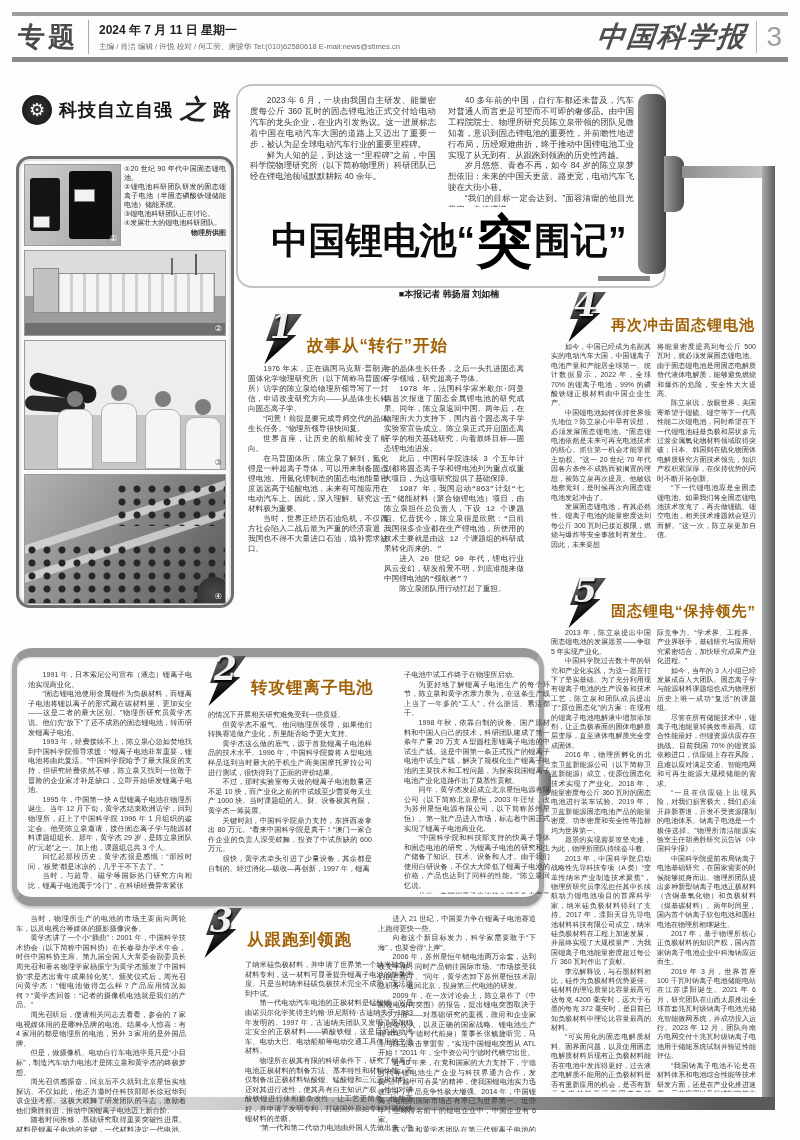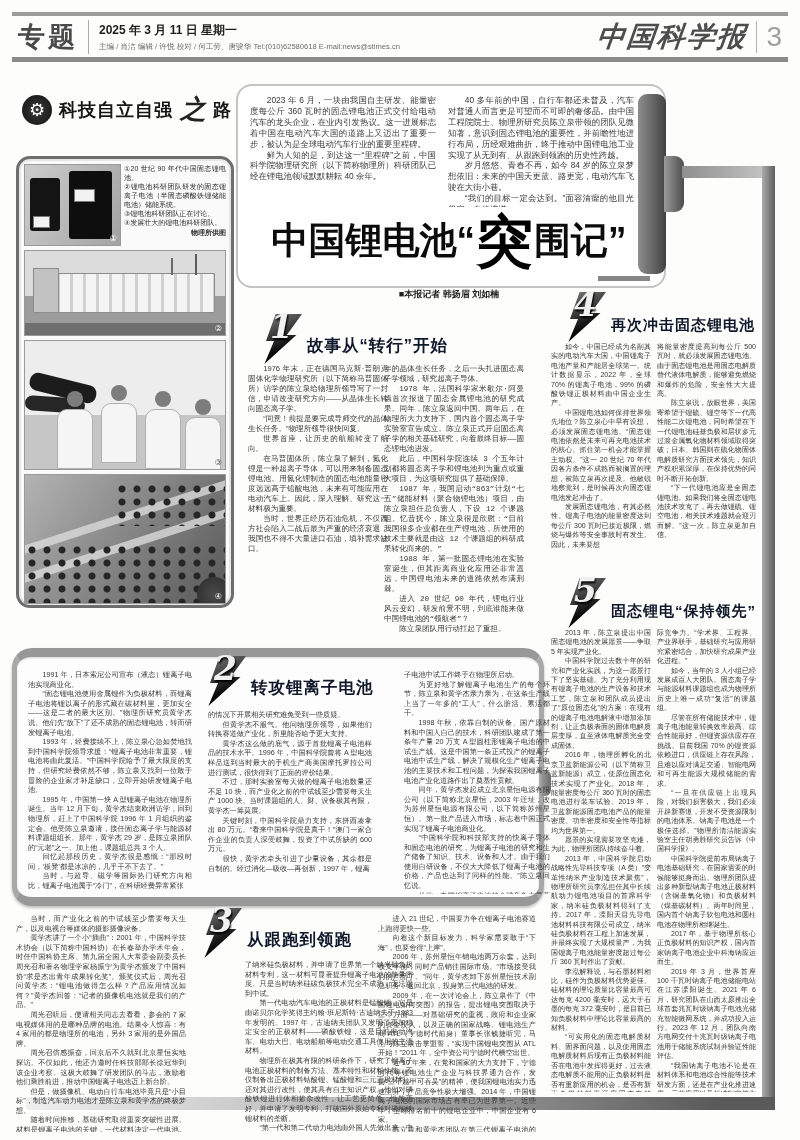--- a/index.html
+++ b/index.html
@@ -70,21 +70,21 @@
   .intro-col p{margin:0;text-indent:2em;}
   .main-title{position:absolute;left:240px;top:206px;width:418px;height:70px;display:flex;
               align-items:center;justify-content:center;}
   .main-title .t{font-size:37px;font-weight:900;color:#0b0b0b;letter-spacing:0px;white-space:nowrap;}
   .main-title .big{font-family:"DejaVu Serif",serif;font-size:57px;font-weight:900;color:#000;
                    margin:0 1px;position:relative;top:1px;}
   .byline{position:absolute;left:240px;top:288px;width:418px;text-align:center;
           font-size:9px;font-weight:700;color:#1f1f1f;}
   
   .sec-h{position:absolute;display:flex;align-items:flex-end;gap:5px;}
-  .sec-h .t{font-size:16.5px;font-weight:700;color:#0f172a;letter-spacing:1px;padding-bottom:7px;white-space:nowrap;text-align:right;}
+  .sec-h .t{font-size:16.5px;font-weight:700;color:#a16207;letter-spacing:1px;padding-bottom:7px;white-space:nowrap;text-align:right;}
   .bolt{position:relative;width:40px;height:50px;flex:0 0 auto;}
   .bolt::before{content:"";position:absolute;inset:0;
       background:linear-gradient(155deg,#828282,#0a0a0a 65%);
       clip-path:polygon(34% 0,100% 0,62% 42%,86% 42%,6% 100%,30% 54%,10% 54%);}
   .bolt .n{position:absolute;left:8px;top:-7px;font-family:"DejaVu Serif",serif;font-style:italic;
            font-weight:700;font-size:33px;color:#f0f0f0;text-shadow:1px 2px 2px #000;}
   .bcol{position:absolute;overflow:hidden;font-size:7.6px;line-height:10px;text-align:justify;color:#383838;}
   .bcol p{margin:0;text-indent:2em;}
   .bcol.cont p:first-child{text-indent:0;}
   .narrow{font-size:7px;line-height:9.4px;}
@@ -98,21 +98,21 @@
 </head>
 <body>
 
 <div class="page">
 
   <div class="rule-a"></div>
   <div class="hdr">
     <div class="zt">专题</div>
     <div class="vdiv"></div>
     <div class="mid">
-      <div class="date">2025 年 3 月 11 日  星期一</div>
+      <div class="date">2024 年 7 月 11 日  星期一</div>
       <div class="credits">主编 / 肖洁  编辑 / 许悦  校对 / 何工劳、唐骏华  Tel:(010)62580618  E-mail:news@stimes.cn</div>
     </div>
     <div class="mast">中国科学报</div>
     <div class="pg">3</div>
   </div>
   <div class="rule-b"></div>
 
   <div class="series">
     <div class="gear">⚙</div>
     <span class="txt">科技自立自强</span>
@@ -211,21 +211,20 @@
       <p>“同意！前提是要完成导师交代的晶体生长任务。”物理所领导很快回复。</p>
       <p>世界首座，让历史的航船转变了航向。</p>
       <p>在马普固体所，陈立泉了解到，氮化锂是一种超离子导体，可以用来制备固态锂电池。用氮化锂制造的固态电池能量密度远远高于铅酸电池，未来有可能应用在电动汽车上。因此，深入理解、研究这一材料极为重要。</p>
       <p>当时，世界正经历石油危机，不仅西方社会陷入二战后最为严重的经济衰退，我国也不得不大量进口石油，填补需求缺口。</p>
     </div>
   <div class="bcol cont" style="left:384px;top:364px;width:140px;height:288px;font-family:Liberation Mono, monospace;">
       <p>年的晶体生长任务，之后一头扎进固态离子学领域，研究超离子导体。</p>
       <p>1978 年，法国科学家米歇尔·阿曼德首次报道了固态金属锂电池的研究成果。同年，陈立泉返回中国。两年后，在物理所大力支持下，国内首个固态离子学实验室宣告成立。陈立泉正式开启固态离子学的相关基础研究，向着最终目标——固态锂电池进发。</p>
       <p>此后，中国科学院连续 3 个五年计划都将固态离子学和锂电池列为重点或重大项目，为这项研究提供了基础保障。</p>
       <p>1987 年，我国启动“863”计划“七五”储能材料（聚合物锂电池）项目，由陈立泉担任总负责人，下设 12 个课题组。忆昔抚今，陈立泉很是欣慰：“目前我国很多企业都在生产锂电池，所使用的技术主要就是由这 12 个课题组的科研成果转化而来的。”</p>
-      <p>1988 年，第一批固态锂电池在实验室诞生，但其距离商业化应用还非常遥远，中国锂电池未来的道路依然布满荆棘。</p>
       <p>进入 20 世纪 90 年代，锂电行业风云变幻，研发前景不明，到底谁能来做中国锂电池的“领航者”？</p>
       <p>陈立泉团队用行动扛起了重担。</p>
     </div>
 
   <div class="s2box"></div>
   <div class="s2nub"></div>
   <div class="sec-h" style="left:206px;top:656px;">
     <div class="bolt">
         <span class="n">2</span>
       </div>
@@ -256,25 +255,25 @@
       <p>从此，中国锂离子电池的全球竞争力显著增强，并快速跻身世界前三。</p>
     </div>
 
   <div class="sec-h" style="left:202px;top:908px;">
     <div class="bolt">
         <span class="n">3</span>
       </div>
     <div class="t">从跟跑到领跑</div>
   </div>
   <div class="bcol" style="left:16px;top:914px;width:170px;height:218px;font-size:7.2px;line-height:9.6px;">
-      <p>当时，而产业化之前的中试线至少需要每天生产，以及电视台等媒体的摄影摄像设备。</p>
+      <p>当时，物理所生产的电池的市场主要面向两轮车，以及电视台等媒体的摄影摄像设备。</p>
       <p>黄学杰讲了一个小“插曲”：2001 年，中国科学技术协会（以下简称中国科协）在长春举办学术年会，时任中国科协主席、第九届全国人大常委会副委员长周光召和著名物理学家杨振宁为黄学杰颁发了中国科协“求是杰出青年成果转化奖”。颁奖仪式后，周光召问黄学杰：“锂电池做得怎么样？产品应用情况如何？”黄学杰回答：“记者的摄像机电池就是我们的产品。”</p>
       <p>周光召听后，便请相关同志去看看，参会的 7 家电视媒体用的是哪种品牌的电池。结果令人惊喜：有 4 家用的都是物理所的电池，另外 3 家用的是外国品牌。</p>
+      <p>但是，做摄像机、电动自行车电池毕竟只是“小目标”，制造汽车动力电池才是陈立泉和黄学杰的终极梦想。</p>
       <p>周光召倍感振奋，回京后不久就到北京星恒实地探访。不仅如此，他还力邀时任科技部部长徐冠华到该企业考察。这极大鼓舞了研发团队的斗志，激励着他们乘胜前进，推动中国锂离子电池迈上新台阶。</p>
-      <p>但是，做摄像机、电动自行车电池毕竟只是“小目标”，制造汽车动力电池才是陈立泉和黄学杰的终极梦想。</p>
       <p>随着时间推移，基础研究取得重要突破性进展。材料是锂离子电池的关键，一代材料决定一代电池。对于一块电池，制造成本只占 20%，材料成本则占 80%。</p>
     </div>
   <div class="bcol cont" style="left:198px;top:960px;width:168px;height:172px;font-size:7.2px;line-height:9.6px;margin-left:47px;">
       <p>了纳米硅负极材料，并申请了世界第一个纳米硅负极材料专利，这一材料可显著提升锂离子电池的能量密度。只是当时纳米硅碳负极技术完全不成熟，无法跟到中试。</p>
       <p>第一代电动汽车电池的正极材料是锰酸锂，它是由诺贝尔化学奖得主约翰·班尼斯特·古迪纳夫于 1983 年发明的。1997 年，古迪纳夫团队又发明了更加稳定安全的正极材料——磷酸铁锂，这是目前电动汽车、电动大巴、电动船舶等电动交通工具使用的主流材料。</p>
       <p>物理所在极其有限的科研条件下，研究了锂离子电池正极材料的制备方法、基本特性和材料性能，不仅制备出正极材料钴酸锂、锰酸锂和三元正极材料，还对其进行改性，使其具有自主知识产权。他们对磷酸铁锂进行体相掺杂改性，让工艺更简单、性能更好，并申请了发明专利，打破国外原始专利对磷酸铁锂材料的垄断。</p>
       <p>“第一代和第二代动力电池由外国人先做出来，中国的锂离子电池则首先从中国科学院诞生。在这个过程中，我们实现了从第一代的跟跑到第二代的并跑。”黄学杰和陈立泉在思索，“到了第三代，我们能不能赶超、领先？”</p>
     </div>
   <div class="bcol" style="left:378px;top:914px;width:158px;height:218px;font-size:7.2px;line-height:9.6px;">
       <p>进入 21 世纪，中国要力争在锂离子电池赛道上跑得更快一些。</p>

